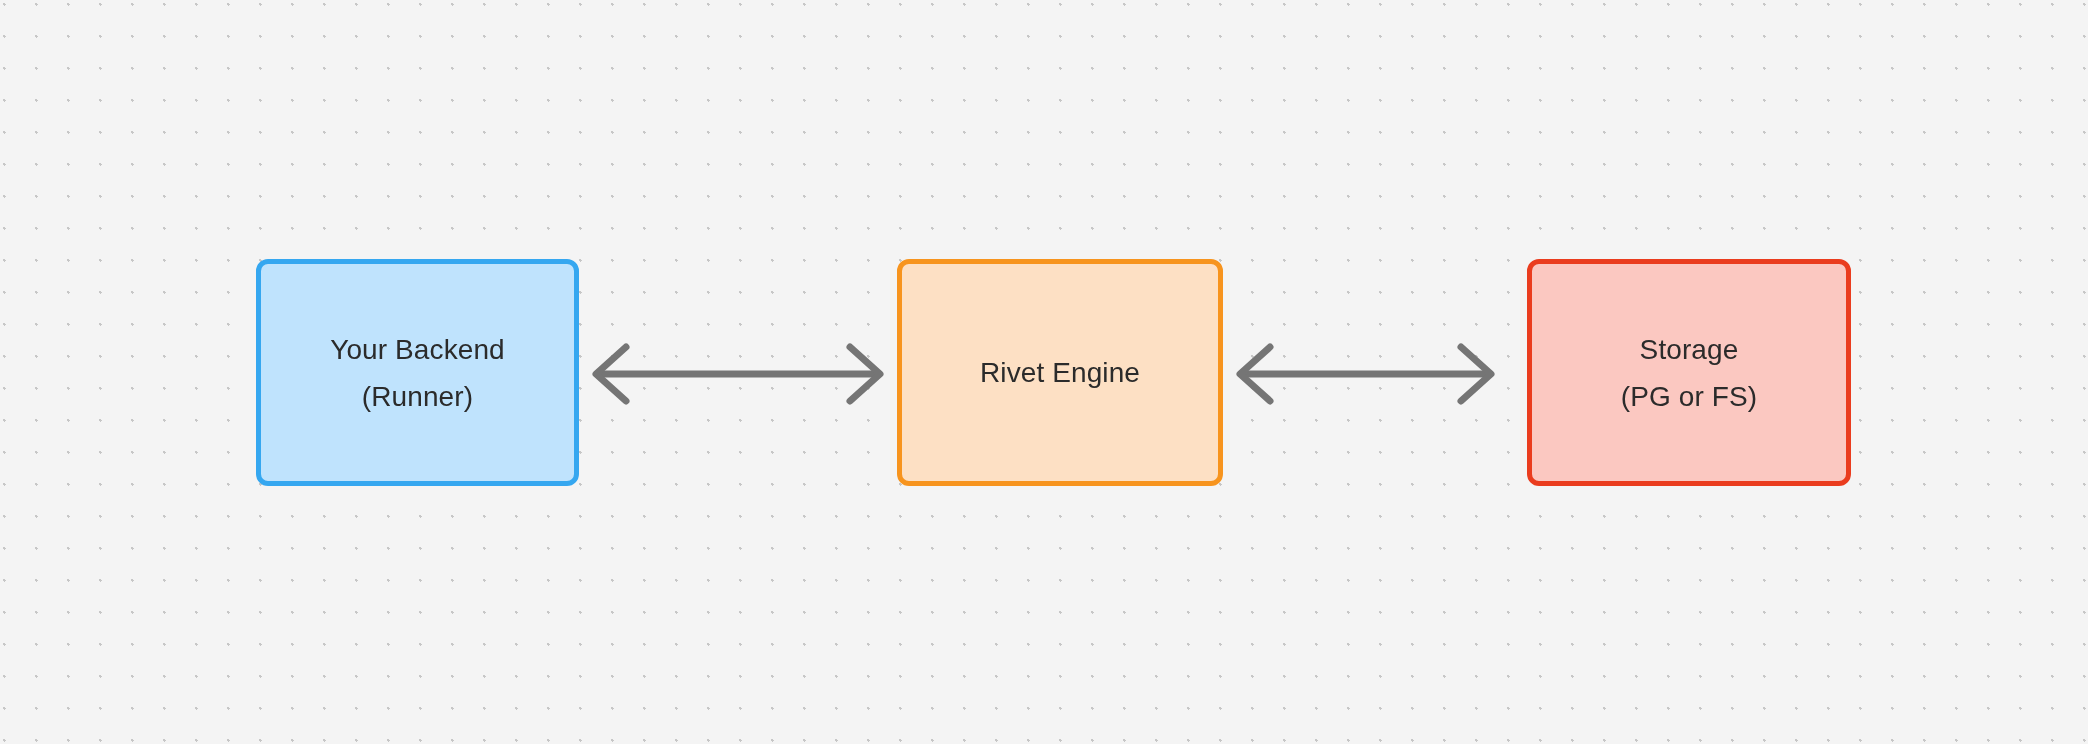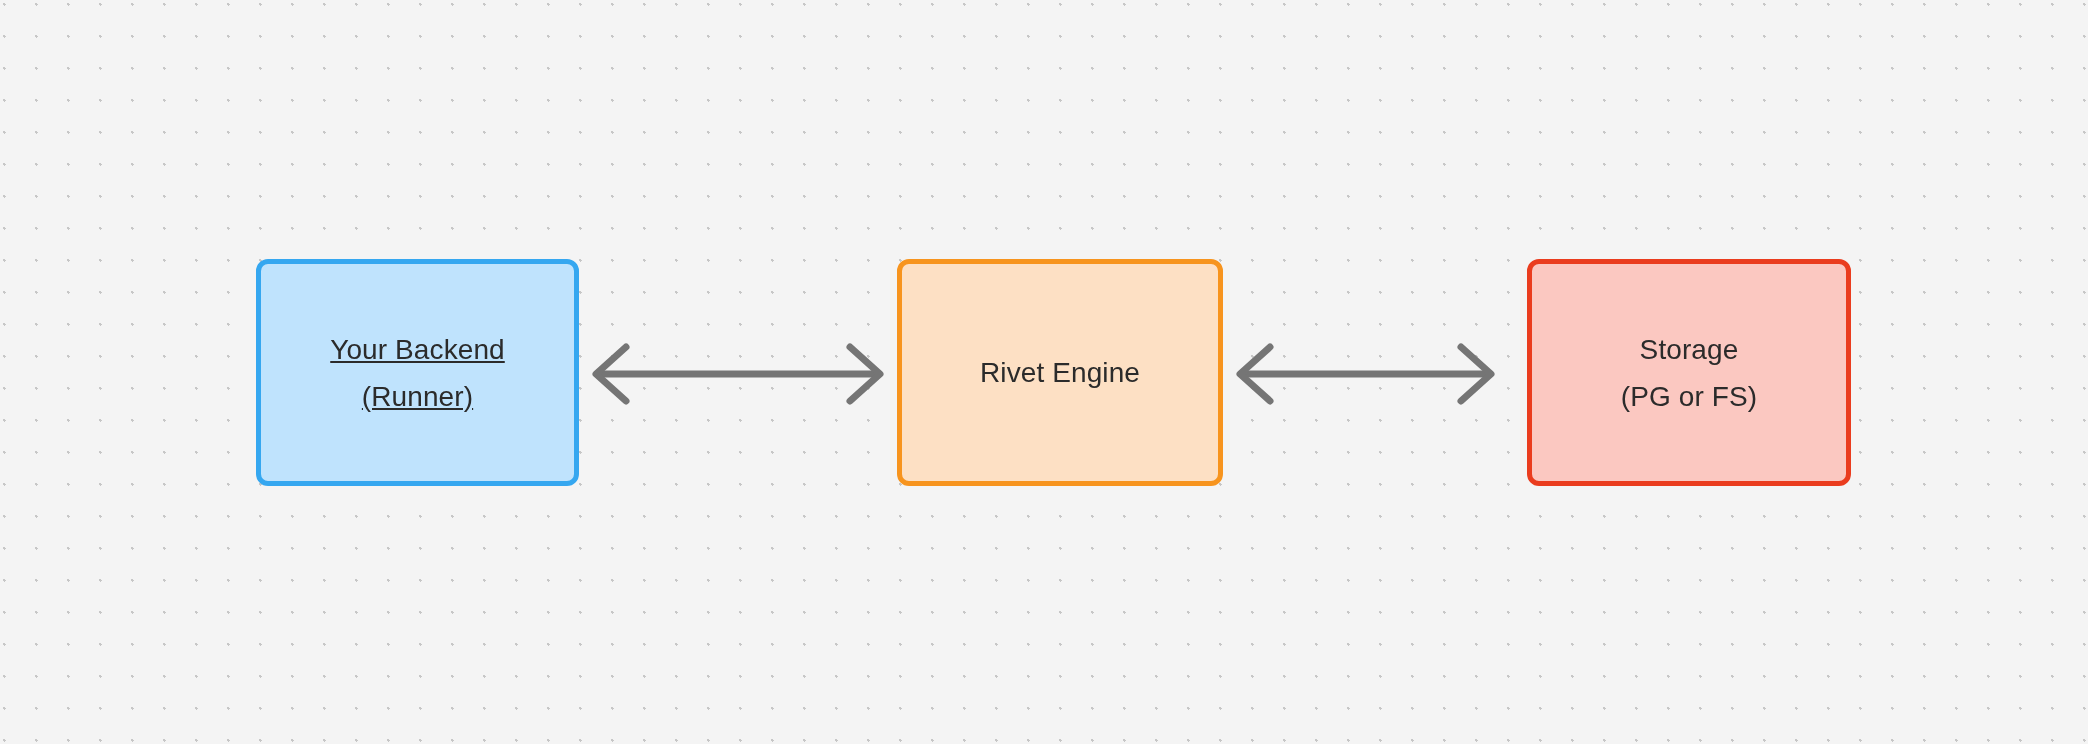--- a/index.html
+++ b/index.html
@@ -43,21 +43,20 @@
     user-select: none;
   }
 
   .node-backend {
     left: 256px;
     top: 259px;
     width: 323px;
     height: 227px;
     background: #bfe3fd;
     border-color: #35a7f0;
-    text-decoration: underline;
   }
 
   .node-engine {
     left: 897px;
     top: 259px;
     width: 326px;
     height: 227px;
     background: #fde0c4;
     border-color: #f7941e;
   }

